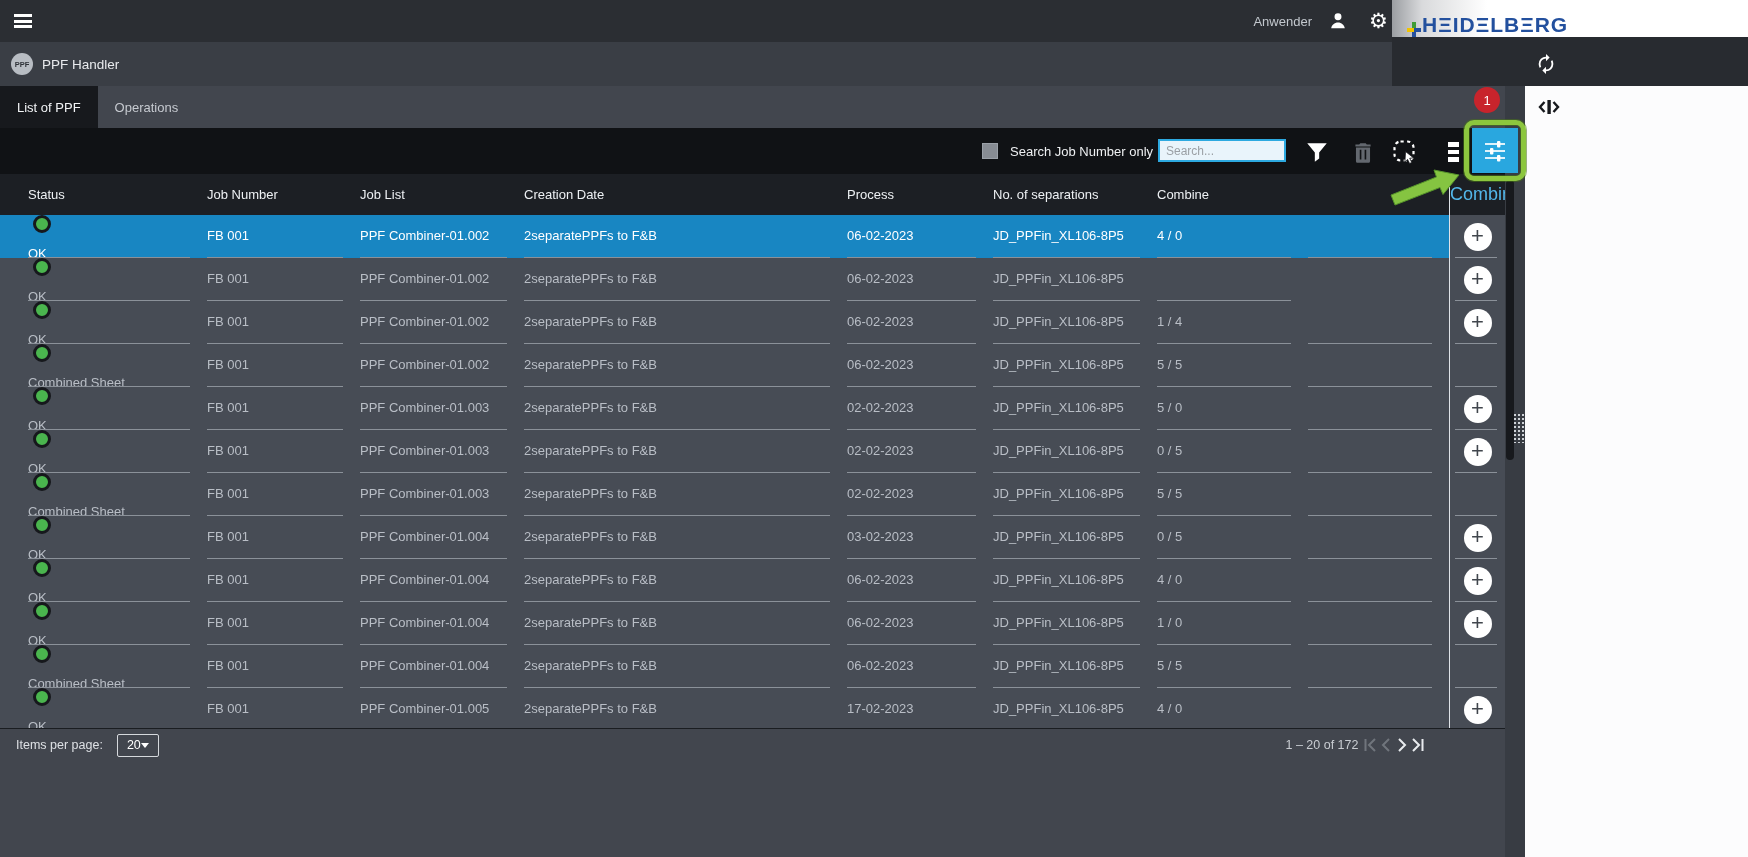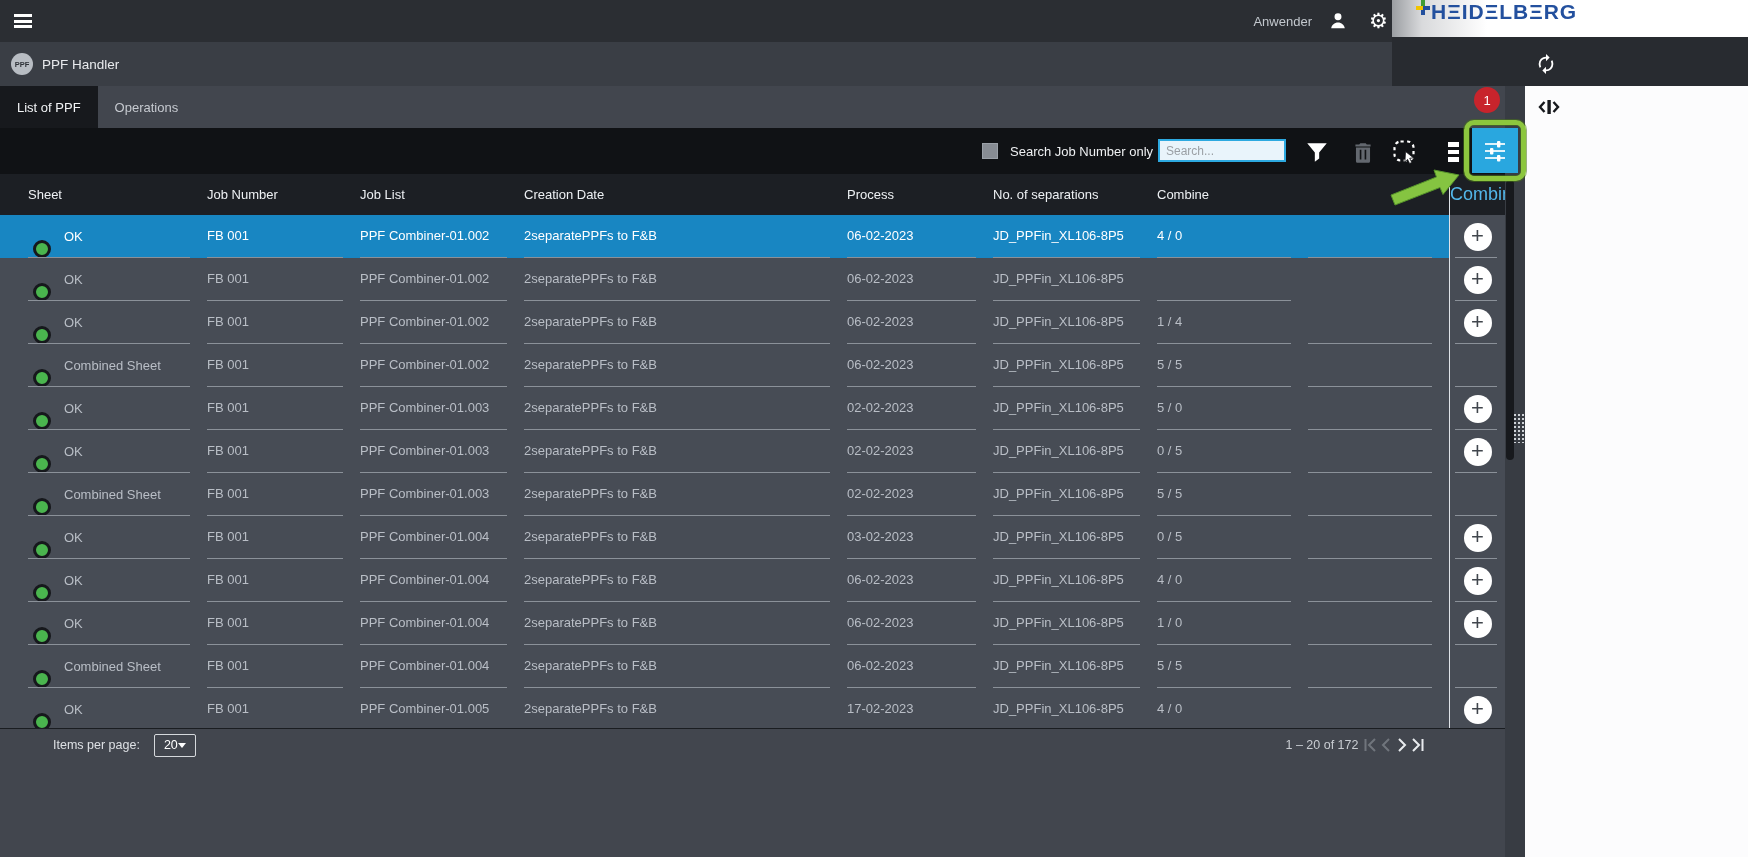--- a/index.html
+++ b/index.html
@@ -6,21 +6,21 @@
   html,body { background:#1a1c20; }
   body { font-family:"Liberation Sans", sans-serif; }
   #screen { position:relative; width:1748px; height:857px; overflow:hidden; background:#42464e; }
 
   
   .topbar   { position:absolute; left:0; top:0; width:1748px; height:42px; background:#2b2e33;padding-left:22px; }
   .appbar   { position:absolute; left:0; top:42px; width:1748px; height:44px; background:#3a3e45; }
   .tr-dark  { position:absolute; left:1392px; top:0; width:356px; height:86px; background:#282b30; }
   .logo-box { position:absolute; left:1392px; top:0; width:356px; height:37px;
               background:linear-gradient(90deg,#9b9ea2 0,#d9dadc 30px,#ffffff 95px);
-              display:flex; align-items:flex-start; padding-left:24px; }
+              display:flex; align-items:flex-end; padding-left:15px; }
   .logo-text{ font-size:21px; font-weight:bold; letter-spacing:1px; color:#23509e; }
   .logo-plus{ position:relative; width:14px; height:15px; margin-right:1px; }
   .logo-plus .pv1{ position:absolute; left:5px; top:0; width:4px; height:8px; background:#3f9c35; }
   .logo-plus .pv2{ position:absolute; left:5px; top:8px; width:4px; height:7px; background:#23509e; }
   .logo-plus .ph1{ position:absolute; left:0; top:6px; width:7px; height:4px; background:#f2c400; }
   .logo-plus .ph2{ position:absolute; left:7px; top:6px; width:7px; height:4px; background:#23509e; }
 
   .hamburger { position:absolute; left:14px; top:14px; width:18px; height:14px; cursor:pointer; }
   .hamburger i { display:block; height:3px; background:#fff; margin-bottom:2.5px; }
 
@@ -71,21 +71,21 @@
 
   .tbody { position:absolute; left:0; top:215px; width:1505px; height:513px; overflow:hidden; }
   .row { display:flex; height:43px; background:#474c55; cursor:pointer; }
   .row-main { display:grid; grid-template-columns:179px 153px 164px 323px 146px 164px 151px 141px;
               padding-left:28px; width:1449px; }
   .row.selected .row-main { background:#1886c2; }
   .cell { position:relative; font-size:13px; color:#b9bec6; line-height:42px;
           white-space:nowrap; overflow:hidden; }
   .row.selected .cell { color:#fff; }
   .cell::after { content:''; position:absolute; left:0; right:17px; bottom:0; height:1px; background:#8b9199; }
-  .status-cell { display:flex; align-items:flex-end; }
+  .status-cell { display:flex; align-items:flex-start;flex-direction:column; }
   .status-dot { width:12px; height:12px; border-radius:50%; background:#4ab54e;
                 border:3px solid #16181c; box-sizing:content-box; margin:0 13px 0 5px; flex:none; }
   .combine-cell { position:relative; width:56px; background:#474c55; border-left:1px solid #dfe3e8;
                   display:flex; align-items:center; justify-content:center; }
   .combine-cell::after { content:''; position:absolute; left:5px; right:8px; bottom:0; height:1px; background:#8b9199; }
   .plus-btn { width:28px; height:28px; border-radius:50%; background:#fff; color:#41464d;
               font-size:22px; font-weight:300; line-height:26px; text-align:center; cursor:pointer; }
 
   
   .side-strip { position:absolute; left:1505px; top:86px; width:20px; height:771px; background:#383c43; }
@@ -94,21 +94,21 @@
   .drag-dots { position:absolute; left:1513px; top:413px; width:11px; height:30px; cursor:col-resize;
                background:radial-gradient(circle, #cfd3d8 1px, transparent 1.1px);
                background-size:4px 4px; }
   .right-panel { position:absolute; left:1525px; top:86px; width:223px; height:771px; background:#fcfcfd; }
   .panel-toggle { position:absolute; left:1537px; top:95px; width:24px; height:24px; cursor:pointer; }
 
   
   .footerbar { position:absolute; left:0; top:728px; width:1505px; height:129px; background:#42464e;
                border-top:1px solid #1a1d21; }
   .perpage { position:absolute; left:16px; top:733px; height:24px; display:flex; align-items:center; }
-  .perpage-label { font-size:12.5px; color:#dde0e4; margin-right:14px;margin-left:37px; }
+  .perpage-label { font-size:12.5px; color:#dde0e4; margin-right:14px; }
   .perpage-select { width:42px; height:23px; border:1px solid #d6d9dd; border-radius:2px; cursor:pointer;
                     display:flex; align-items:center; justify-content:center; }
   .perpage-value { font-size:12.5px; color:#fff; }
   .caret-down { width:0; height:0; border-left:4px solid transparent; border-right:4px solid transparent;
                 border-top:5px solid #fff; }
   .pager { position:absolute; left:1230px; top:733px; width:252px; height:24px;
            display:flex; align-items:center; justify-content:center; }
   .pager-range { font-size:12.5px; color:#c9cdd2; margin-right:4px; }
   .pg-ic { width:16px; height:16px; cursor:pointer; }
 </style>
@@ -183,21 +183,21 @@
         <rect x="15" y="1" width="3.4" height="6.4" rx="1"></rect>
         <rect x="8" y="8" width="3.4" height="6.4" rx="1"></rect>
         <rect x="15" y="15" width="3.4" height="6.4" rx="1"></rect>
       </g>
     </svg>
   </div>
   <div class="annot-ring"></div>
 
   <div class="thead">
     <div class="head-main" id="headMain">
-        <div class="hcell">Sheet</div>
+        <div class="hcell">Status</div>
         <div class="hcell">Job Number</div>
         <div class="hcell">Job List</div>
         <div class="hcell">Creation Date</div>
         <div class="hcell">Process</div>
         <div class="hcell">No. of separations</div>
         <div class="hcell">Combine</div>
       </div>
     <div class="hcombine">Combine</div>
   </div>
 

